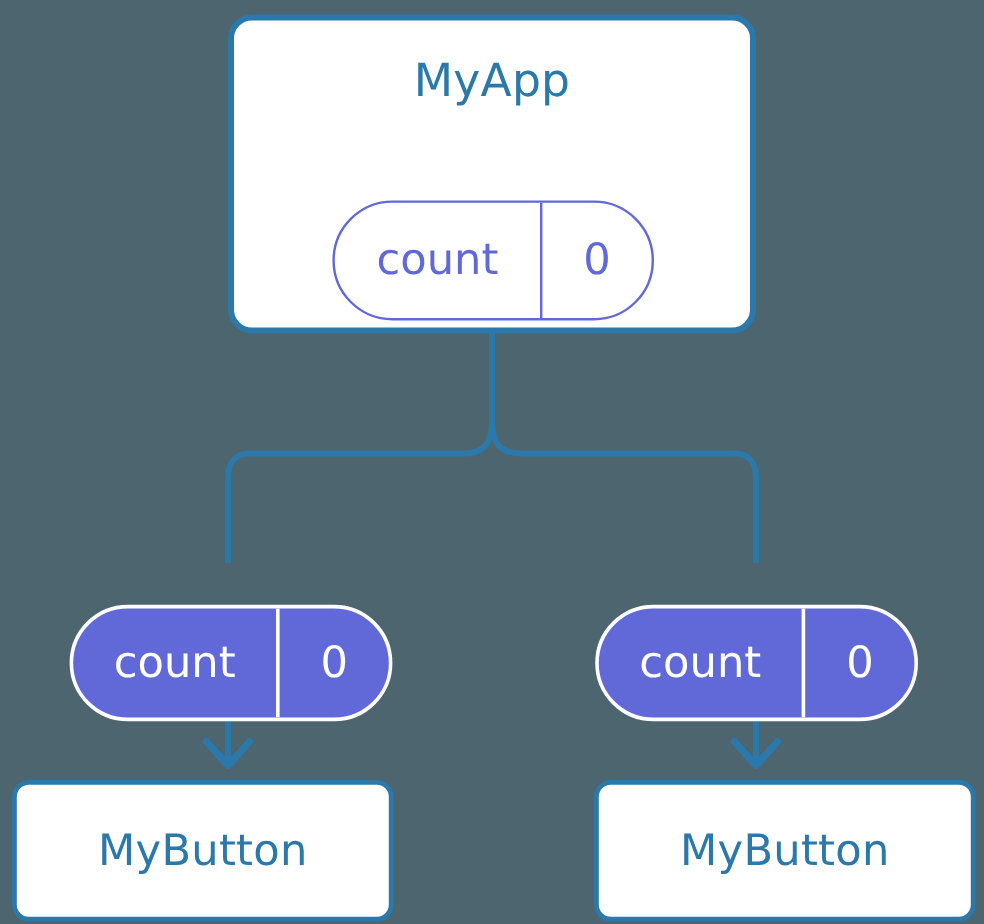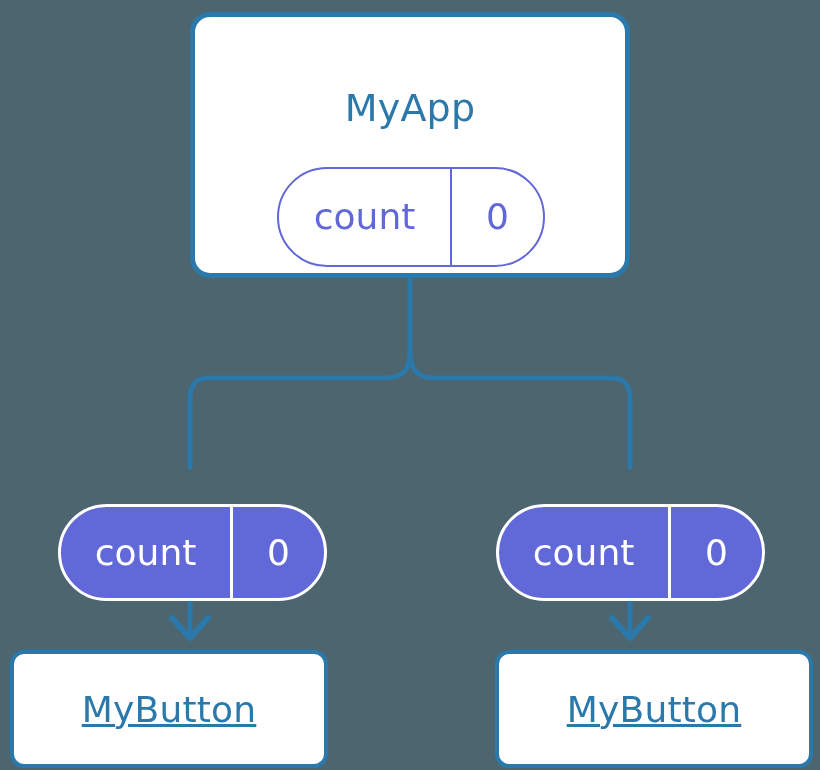--- a/index.html
+++ b/index.html
@@ -50,36 +50,35 @@
   
   #app-box {
     left: 190px;
     top: 12px;
     width: 440px;
     height: 266px;
     border-radius: 20px;
     border-width: 5px;
   }
   #app-box .comp-title {
-    margin-top: 69px;
+    margin-top: 28px;
   }
 
   
   .button-box {
     height: 118px;
     border-radius: 14px;
     display: flex;
     align-items: center;
     justify-content: center;
   }
   #button-left  { left: 10px;  top: 650px; width: 318px; }
   #button-right { left: 495px; top: 650px; width: 318px; }
   .button-box .comp-title {
     font-size: 36px;
-    text-decoration: underline;
   }
 
   
   .state-pill {
     position: absolute;
     box-sizing: border-box;
     display: flex;
     align-items: stretch;
     border-radius: 999px;
     overflow: hidden;

